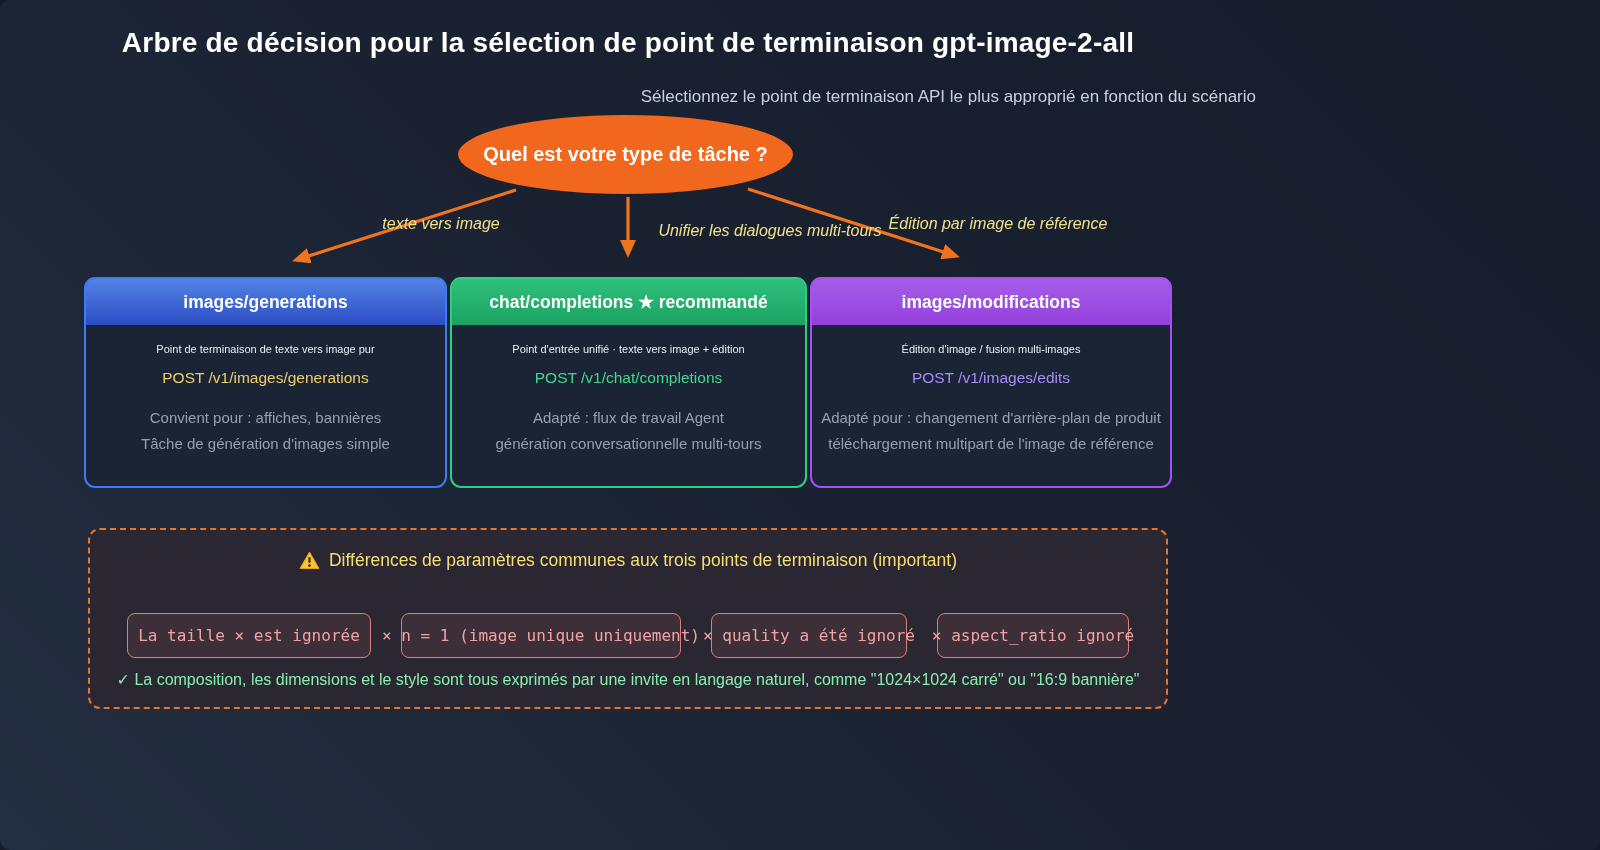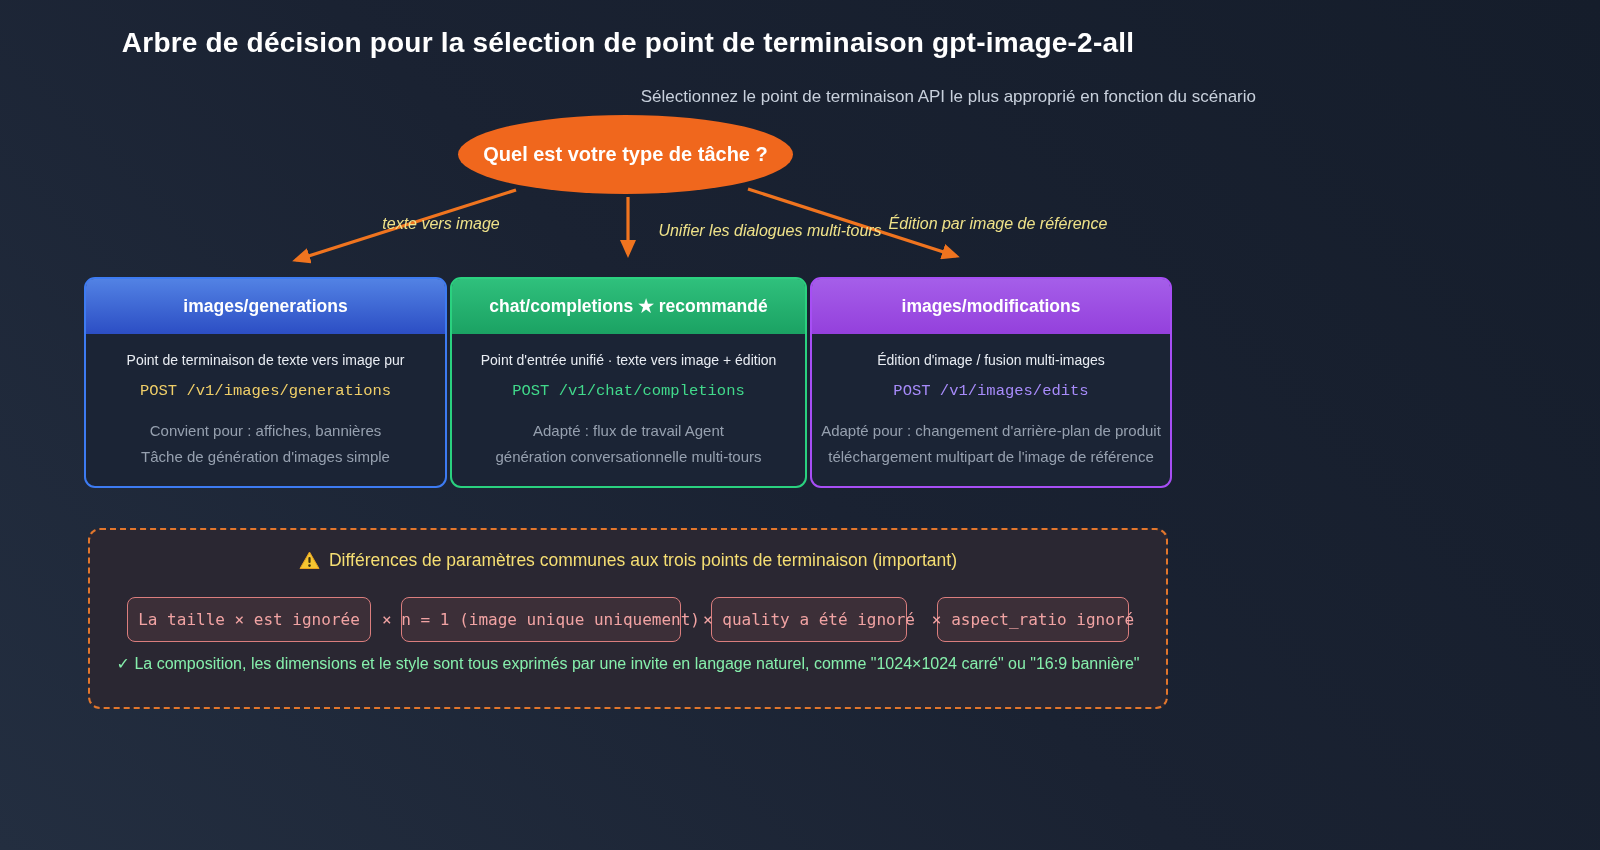--- a/index.html
+++ b/index.html
@@ -4,20 +4,21 @@
 <style>
   * { margin: 0; padding: 0; box-sizing: border-box; }
   html, body { background: #141B29; }
   #stage {
     position: relative;
     width: 1600px;
     height: 850px;
     overflow: hidden;
     font-family: "Liberation Sans", sans-serif;
     background: linear-gradient(225deg, #151D2B 0%, #1A2232 52%, #232E40 100%);
+    border-radius: 11px;
   }
   
   .page-title {
     position: absolute; left: 0; top: 27px; width: 1256px;
     text-align: center; font-size: 28px; font-weight: 700; color: #ffffff;
     letter-spacing: .2px;
   }
   .page-subtitle {
     position: absolute; left: 0; top: 87px; width: 1256px;
     text-align: right; font-size: 17px; color: #C8D0DC;
@@ -39,44 +40,44 @@
   
   .cards-row { position: absolute; left: 84px; top: 277px; display: flex; gap: 3px; }
   .card {
     position: relative; height: 211px; border: 2px solid var(--accent);
     border-radius: 11px; background: #1B2435;
   }
   .card-w1 { width: 363px; }
   .card-w2 { width: 357px; }
   .card-w3 { width: 362px; }
   .card-header {
-    height: 55px; border-radius: 8px 8px 0 0;
+    height: 46px; border-radius: 8px 8px 0 0;
     background: linear-gradient(180deg, var(--h1) 0%, var(--h2) 100%);
     display: flex; align-items: center; justify-content: center;
     font-size: 17.5px; font-weight: 700; color: #ffffff; white-space: nowrap;
   }
   .card-body { padding-top: 18px; }
   .cline { display: flex; justify-content: center; white-space: nowrap; }
-  .card-line1 { font-size: 14px; color: #E9EDF3; margin-bottom: 14px; }
+  .card-line1 { font-size: 11px; color: #E9EDF3; margin-bottom: 14px; }
   .card-endpoint {
-    font-family: Liberation Mono, monospace;
+    font-family: Liberation Sans, sans-serif;
     font-size: 15.5px; color: var(--code); margin-bottom: 22px;
   }
   .card-note { font-size: 15px; color: #96A0AF; margin-bottom: 9px; }
   
   .warning-box {
     position: absolute; left: 88px; top: 528px; width: 1080px; height: 181px;
     border: 2px dashed #E2762C; border-radius: 12px;
     background: #2A2732; padding-top: 20px;
   }
   .warning-title {
     display: flex; align-items: center; justify-content: center; gap: 9px;
     font-size: 17.5px; font-weight: 400; color: #F6DF73; white-space: nowrap;
   }
-  .pill-row { margin-top: 26px; display: flex; justify-content: center; gap: 30px; align-items: flex-end; }
+  .pill-row { margin-top: 42px; display: flex; justify-content: center; gap: 30px; align-items: flex-end; }
   .pill {
     position: relative; height: 45px; border: 1.5px solid #DB7E7E; border-radius: 8px;
     background: rgba(226, 118, 118, 0.10);
     display: flex; align-items: center; justify-content: center;
   }
   .pill-1 { width: 244px; } .pill-2 { width: 280px; } .pill-3 { width: 196px; } .pill-4 { width: 192px; }
   .pill-text {
     position: relative; z-index: 2;
     font-family: "DejaVu Sans Mono", monospace; font-size: 16px; color: #F1A3A3;
     white-space: nowrap;

